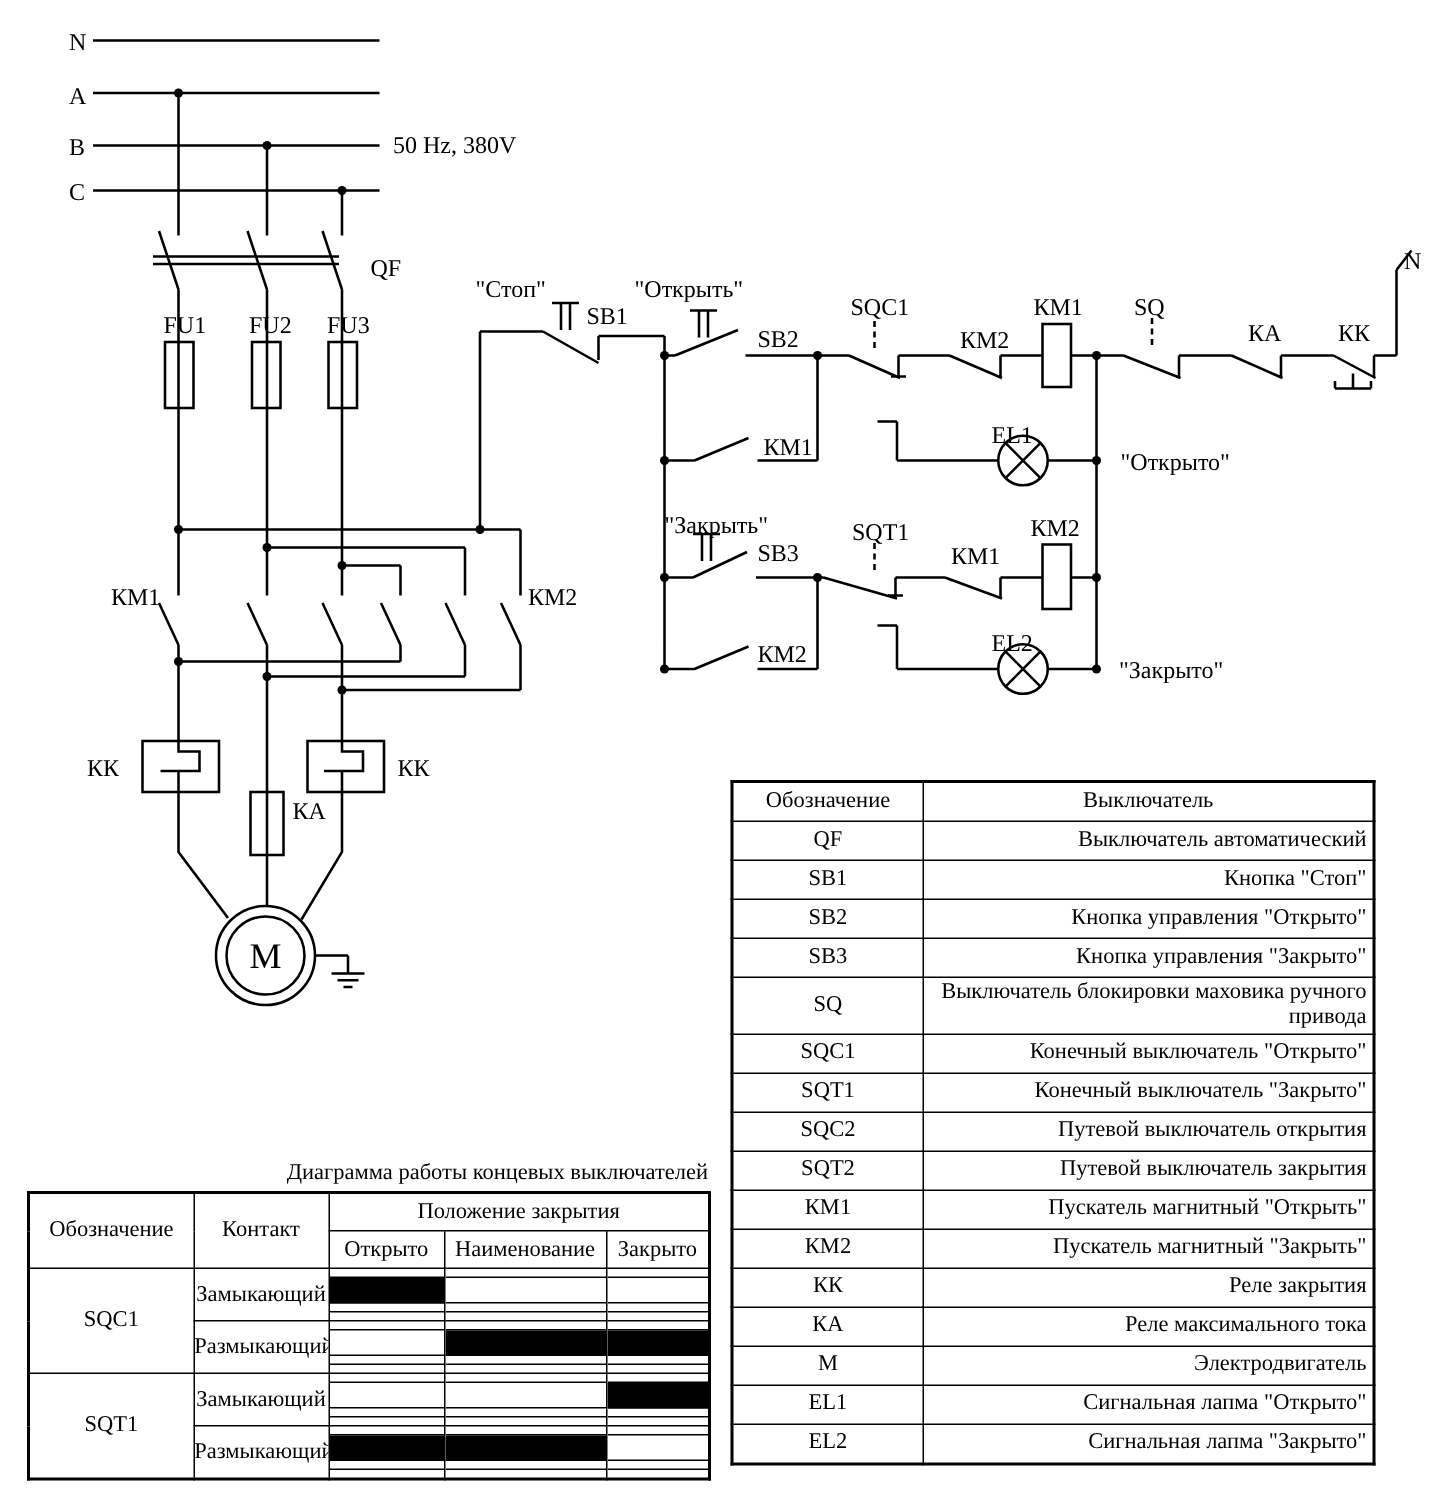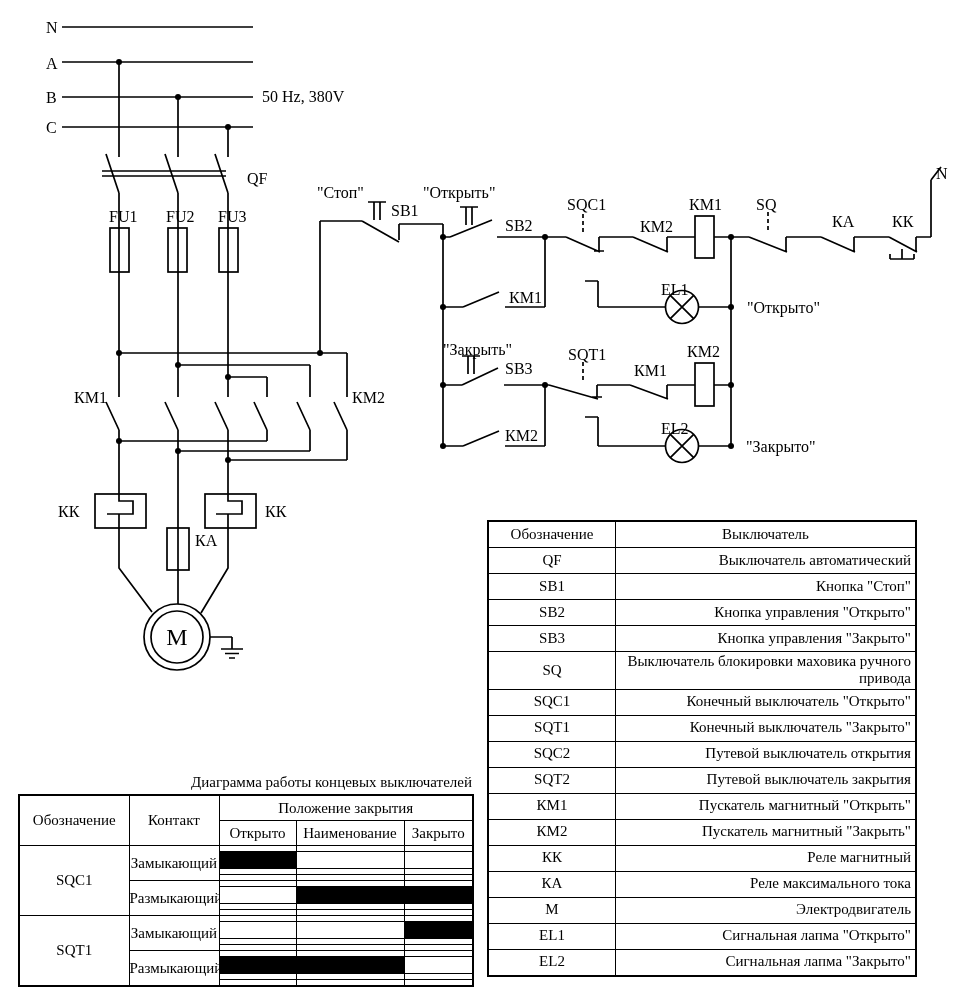--- a/index.html
+++ b/index.html
@@ -316,21 +316,21 @@
     <tr>
           <td class="code">КМ1</td>
         <td class="name">Пускатель магнитный "Открыть"</td>
         </tr>
     <tr>
           <td class="code">КМ2</td>
         <td class="name">Пускатель магнитный "Закрыть"</td>
         </tr>
     <tr>
           <td class="code">КК</td>
-        <td class="name">Реле магнитный</td>
+        <td class="name">Реле закрытия</td>
         </tr>
     <tr>
           <td class="code">КА</td>
         <td class="name">Реле максимального тока</td>
         </tr>
     <tr>
           <td class="code">М</td>
         <td class="name">Электродвигатель</td>
         </tr>
     <tr>

